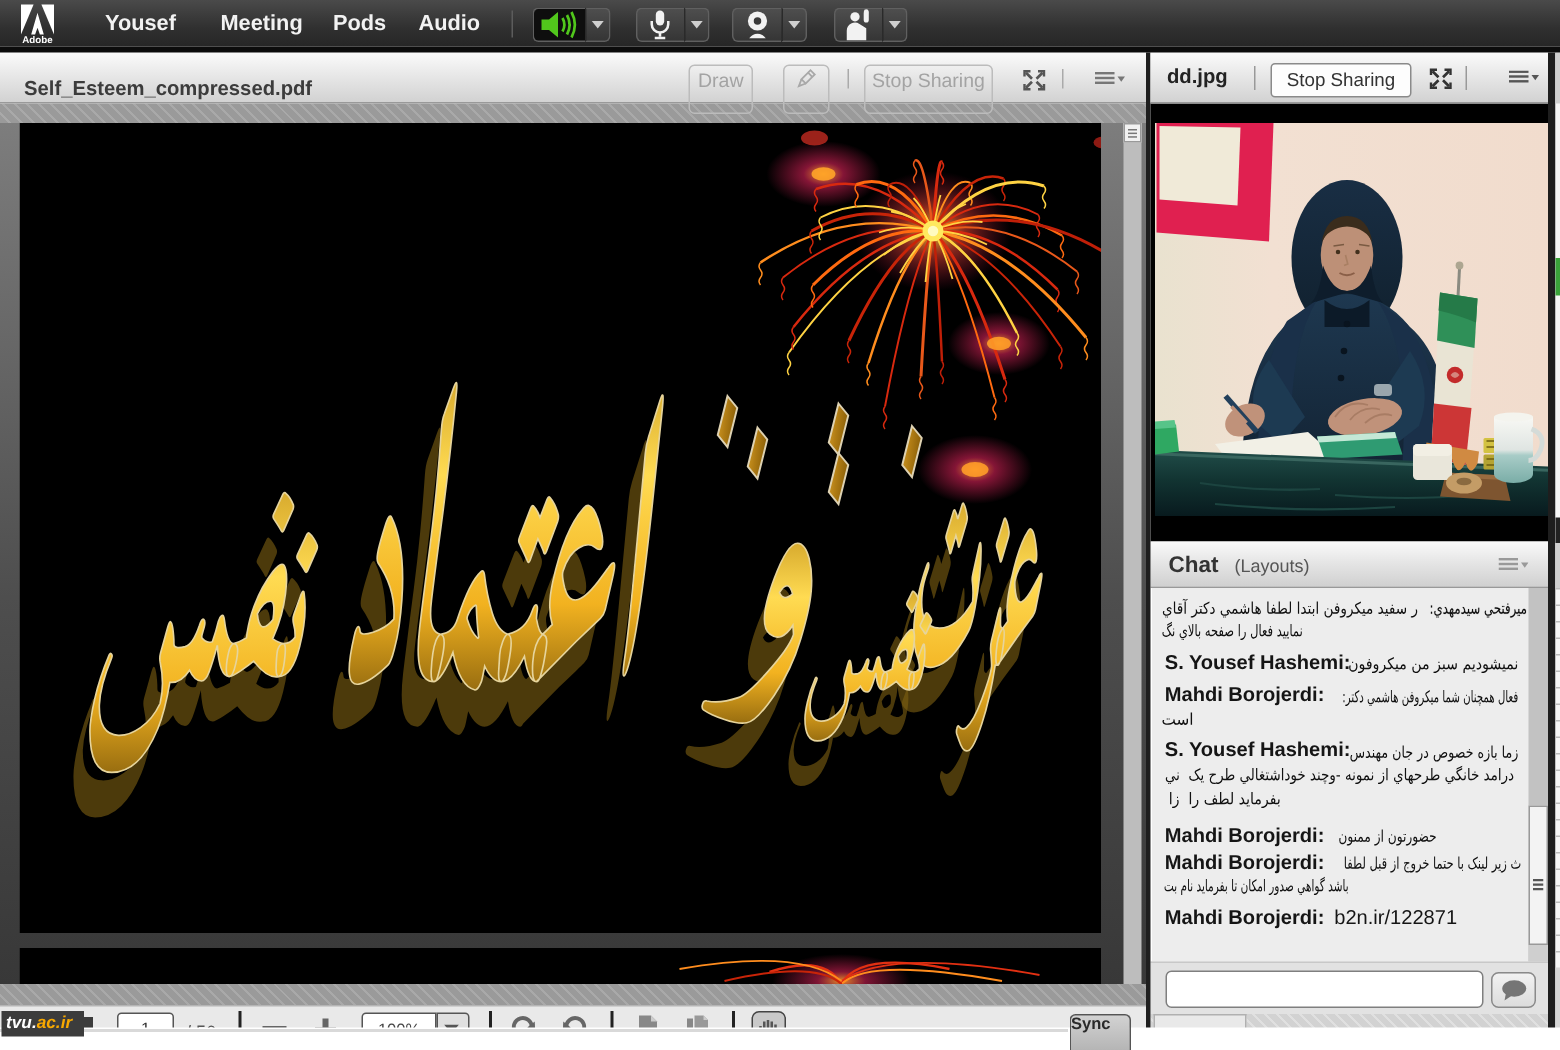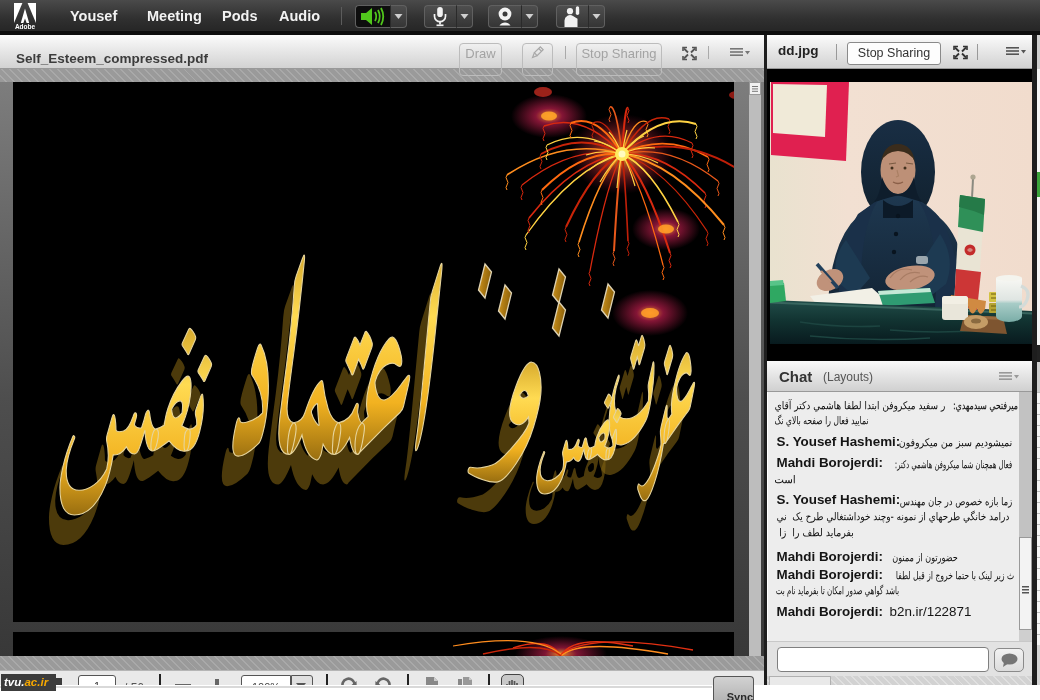--- a/index.html
+++ b/index.html
@@ -572,17 +572,17 @@
   </svg>
 <div style="position:absolute;left:556px;top:5px;width:32px;height:23px;text-align:center"><svg width="22" height="21" viewBox="0 0 22 21" style="margin-top:1px">
 <rect x="14.8" y="1" width="3.4" height="8" rx="1.7" fill="#f2f2f2"></rect>
 <circle cx="16.5" cy="1.8" r="1.6" fill="#f2f2f2"></circle>
 <circle cx="9" cy="5.2" r="3.1" fill="#f2f2f2"></circle>
 <path d="M3.5,21 v-6.5 a5.5,5.5 0 0 1 8.5,-4.5 l4.5,2.8 v8.2 z" fill="#f2f2f2"></path>
 </svg></div>
 
 <div style="position:absolute;left:0;top:685px;width:1040px;height:15px;background:#fff"></div>
 <div style="position:absolute;left:0;top:686px;width:712px;height:2px;background:#d9d9d9"></div>
-<div style="position:absolute;left:713px;top:676px;width:41px;height:24px;background:linear-gradient(#d2d2d2,#b5b5b5);border:1.5px solid #555;border-radius:4px 4px 0 0;border-bottom:none;box-sizing:border-box;text-align:right;font:bold 11px 'Liberation Sans';color:#2a2a2a;padding-top:14px">Sync</div>
+<div style="position:absolute;left:713px;top:676px;width:41px;height:24px;background:linear-gradient(#d2d2d2,#b5b5b5);border:1.5px solid #555;border-radius:4px 4px 0 0;border-bottom:none;box-sizing:border-box;text-align:left;font:bold 11px 'Liberation Sans';color:#2a2a2a;padding-top:0">Sync</div>
 
 <div style="position:absolute;left:1px;top:674px;width:55px;height:17px;background:#3c3c3c"></div>
 <div style="position:absolute;left:55px;top:678px;width:7px;height:7px;background:#3c3c3c"></div>
 <div style="position:absolute;left:4px;top:676px;font:italic bold 11.5px 'Liberation Sans';color:#fff">tvu.<span style="color:#f7a800">ac.ir</span></div>
 
 </body></html>

